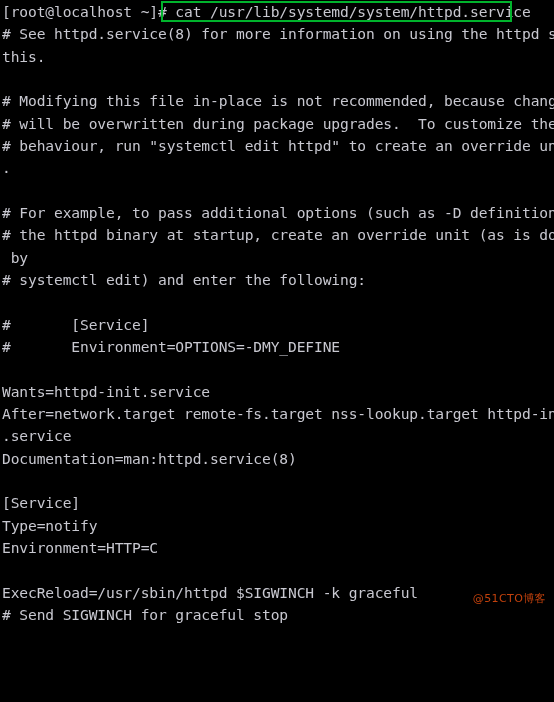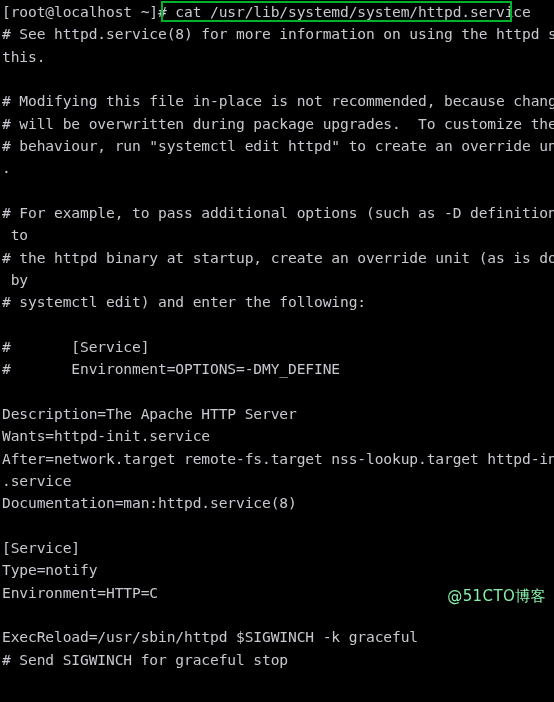--- a/index.html
+++ b/index.html
@@ -44,22 +44,22 @@
     border: 2px solid #00b32c;
     box-sizing: border-box;
     z-index: 3;
     pointer-events: none;
   }
   #watermark {
     position: absolute;
     right: 8px;
     bottom: 9px;
     font-family: "DejaVu Sans", "Liberation Sans", sans-serif;
-    font-size: 15px;
-    color: #86efac;
+    font-size: 11px;
+    color: #c2410c;
     letter-spacing: 0.4px;
     z-index: 4;
     user-select: none;
   }
 </style>
 </head>
 <body>
 
 <div id="terminal">
 
@@ -67,29 +67,27 @@
     <div class="term-line">[root@localhost ~]# cat /usr/lib/systemd/system/httpd.service</div>
     <div class="term-line"># See httpd.service(8) for more information on using the httpd ser</div>
     <div class="term-line">this.</div>
     <div class="term-line blank"></div>
     <div class="term-line"># Modifying this file in-place is not recommended, because changes</div>
     <div class="term-line"># will be overwritten during package upgrades.  To customize the</div>
     <div class="term-line"># behaviour, run "systemctl edit httpd" to create an override unit</div>
     <div class="term-line">.</div>
     <div class="term-line blank"></div>
     <div class="term-line"># For example, to pass additional options (such as -D definitions)</div>
-    <div class="term-line"> to</div>
     <div class="term-line"># the httpd binary at startup, create an override unit (as is done</div>
     <div class="term-line"> by</div>
     <div class="term-line"># systemctl edit) and enter the following:</div>
     <div class="term-line blank"></div>
     <div class="term-line">#       [Service]</div>
     <div class="term-line">#       Environment=OPTIONS=-DMY_DEFINE</div>
     <div class="term-line blank"></div>
-    <div class="term-line">Description=The Apache HTTP Server</div>
     <div class="term-line">Wants=httpd-init.service</div>
     <div class="term-line">After=network.target remote-fs.target nss-lookup.target httpd-init</div>
     <div class="term-line">.service</div>
     <div class="term-line">Documentation=man:httpd.service(8)</div>
     <div class="term-line blank"></div>
     <div class="term-line">[Service]</div>
     <div class="term-line">Type=notify</div>
     <div class="term-line">Environment=HTTP=C</div>
     <div class="term-line blank"></div>
     <div class="term-line">ExecReload=/usr/sbin/httpd $SIGWINCH -k graceful</div>

